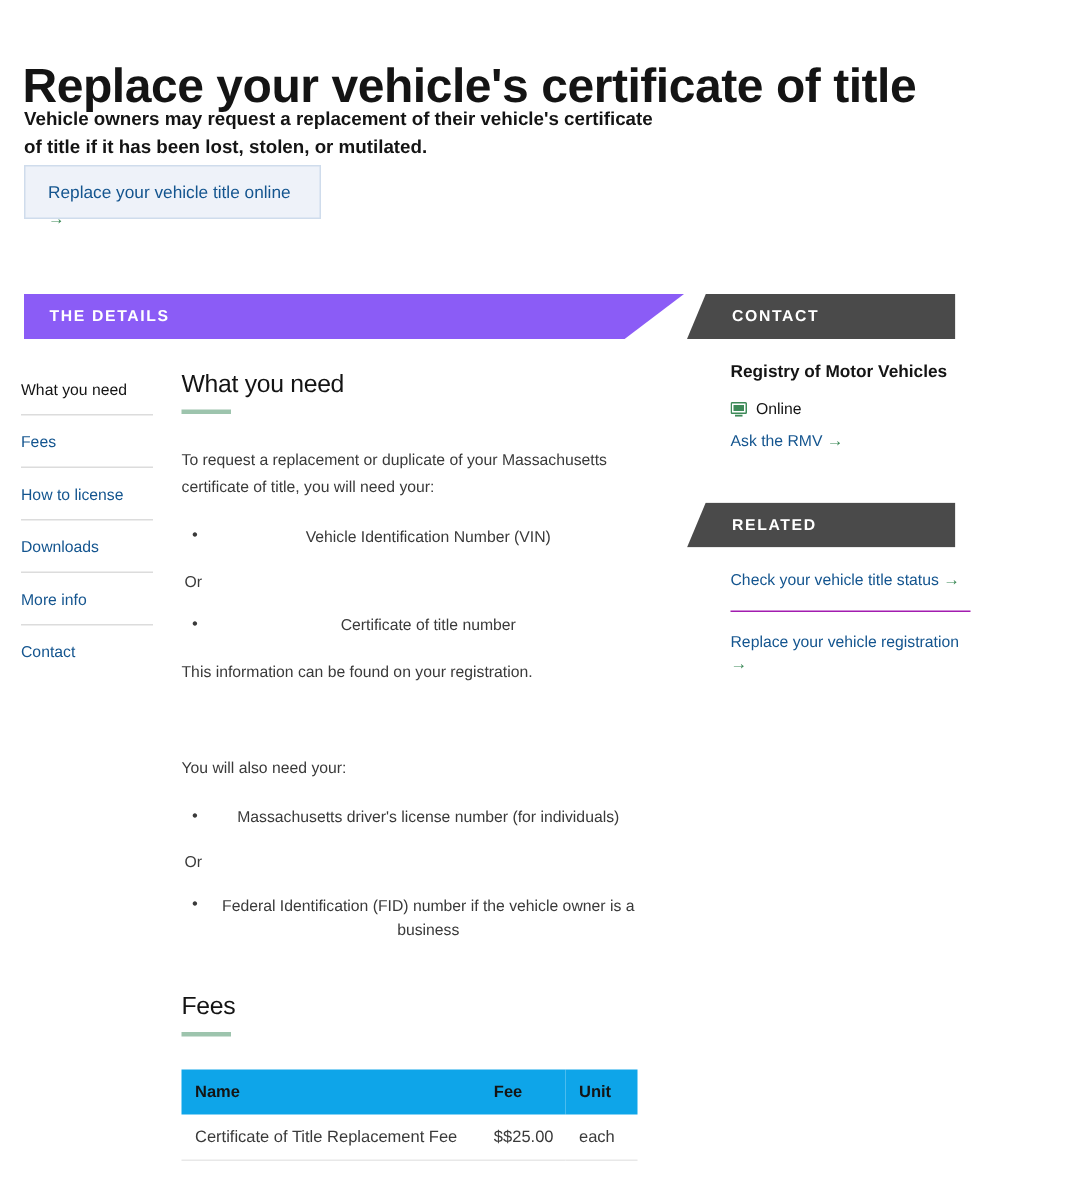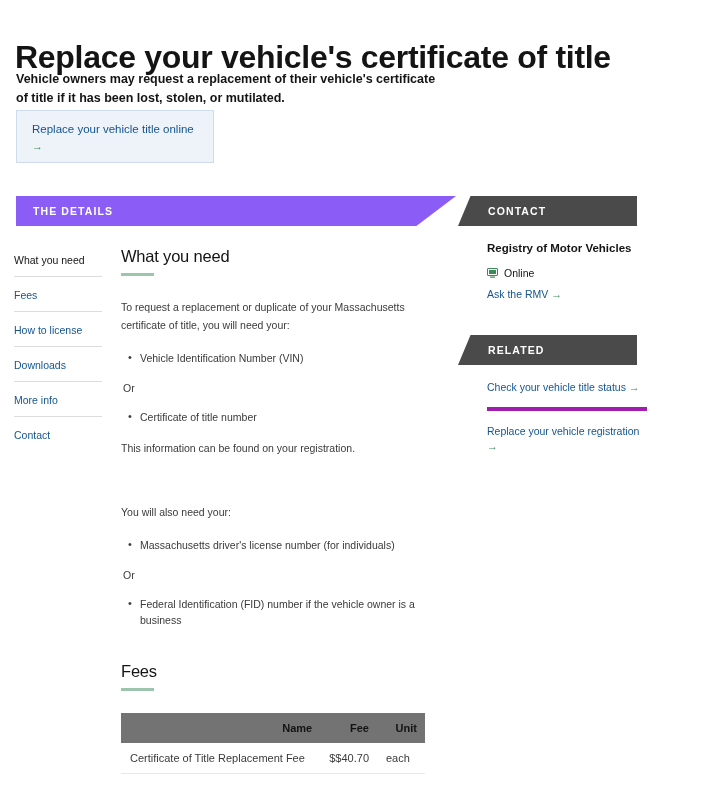--- a/index.html
+++ b/index.html
@@ -20,21 +20,21 @@
     color: #141414; white-space: nowrap; margin-top: 33px;
   }
   .intro {
     position: absolute; left: 16px; top: 57px; width: 430px;
     font-size: 12.5px; font-weight: 700; line-height: 19px; color: #141414;
   }
 
   
   .cta-box {
     position: absolute; left: 16px; top: 110px;
-    width: 198px; height: 53px;
+    width: 198px; height: 36px;
     background: #eef2f9; border: 1px solid #cfdcec;
   }
   .cta-link {
     position: absolute; left: 15px; top: 10px; width: 170px;
     font-size: 11.5px; line-height: 17px; color: #14558f;
     text-decoration: none; font-weight: 400;
   }
   .arrow { color: #3d8a58; font-size: 11px; }
 
   
@@ -81,40 +81,40 @@
     margin: 0 0 7px 0; letter-spacing: -0.2px;
   }
   .heading-rule {
     width: 33px; height: 3px; background: #9dc4ad;
     margin-bottom: 22px;
   }
   .body-text {
     font-size: 10.5px; line-height: 18px; color: #3a3a3a;
     margin: 0 0 16px 0;
   }
-  ul.bullets { margin: 0 0 14px 0; padding-left: 19px; list-style: none; }
+  ul.bullets { margin: 0 0 14px 0; padding-left: 19px; list-style: none; text-align: center; }
   ul.bullets li {
     position: relative; font-size: 10.5px; line-height: 16px;
     color: #3a3a3a; margin-bottom: 2px;
   }
   ul.bullets li::before {
     content: "\2022"; position: absolute; left: -12px; top: -1px;
     color: #3a3a3a; font-size: 11px;
   }
   .or-text {
     font-size: 10.5px; line-height: 16px; color: #3a3a3a;
     margin: 0 0 13px 2px;
   }
   .spacer-lg { height: 30px; }
 
   
   .fees-block { margin-top: 34px; }
   .fee-table { width: 304px; border-collapse: collapse; margin-top: 4px; }
   .fee-table th {
-    background: #737373; text-align: right;
+    background: #0ea5e9; text-align: left;
     font-size: 11px; font-weight: 700; color: #141414;
     padding: 9px 8px 9px 9px;
   }
   .fee-table td {
     font-size: 11px; color: #3a3a3a;
     padding: 9px 8px 9px 9px; border-bottom: 1px solid #e8e8e8;
   }
   .col-fee { width: 56px; }
   .col-unit { width: 48px; }
 
@@ -128,21 +128,21 @@
   }
   .rail-online {
     display: flex; align-items: center; gap: 6px;
     font-size: 10.5px; color: #141414; margin-bottom: 8px;
   }
   .monitor-icon { display: inline-block; width: 11px; height: 10px; }
   .rail-link {
     display: block; font-size: 10.5px; color: #14558f;
     text-decoration: none; line-height: 15px;
   }
-  .rail-rel-item { padding-bottom: 12px; border-bottom: 4px solid #a21caf; }
+  .rail-rel-item { padding-bottom: 12px; border-bottom: 1px solid #a21caf; }
   .rail-rel-item + .rail-rel-item { padding-top: 13px; border-bottom: none; }
 </style>
 </head>
 <body>
 
 <div class="page">
 
   <h1 class="page-title">Replace your vehicle's certificate of title</h1>
 
   <p class="intro">Vehicle owners may request a replacement of their vehicle's certificate of title if it has been lost, stolen, or mutilated.</p>
@@ -213,21 +213,21 @@
         <thead>
           <tr>
             <th>Name</th>
             <th class="col-fee">Fee</th>
             <th class="col-unit">Unit</th>
           </tr>
         </thead>
         <tbody>
           <tr>
             <td>Certificate of Title Replacement Fee</td>
-            <td class="col-fee">$$40.70</td>
+            <td class="col-fee">$$25.00</td>
             <td class="col-unit">each</td>
           </tr>
         </tbody>
       </table>
     </div>
   </div>
 
   <div class="rail rail-contact">
     <p class="rail-org">Registry of Motor Vehicles</p>
     <div class="rail-online">

